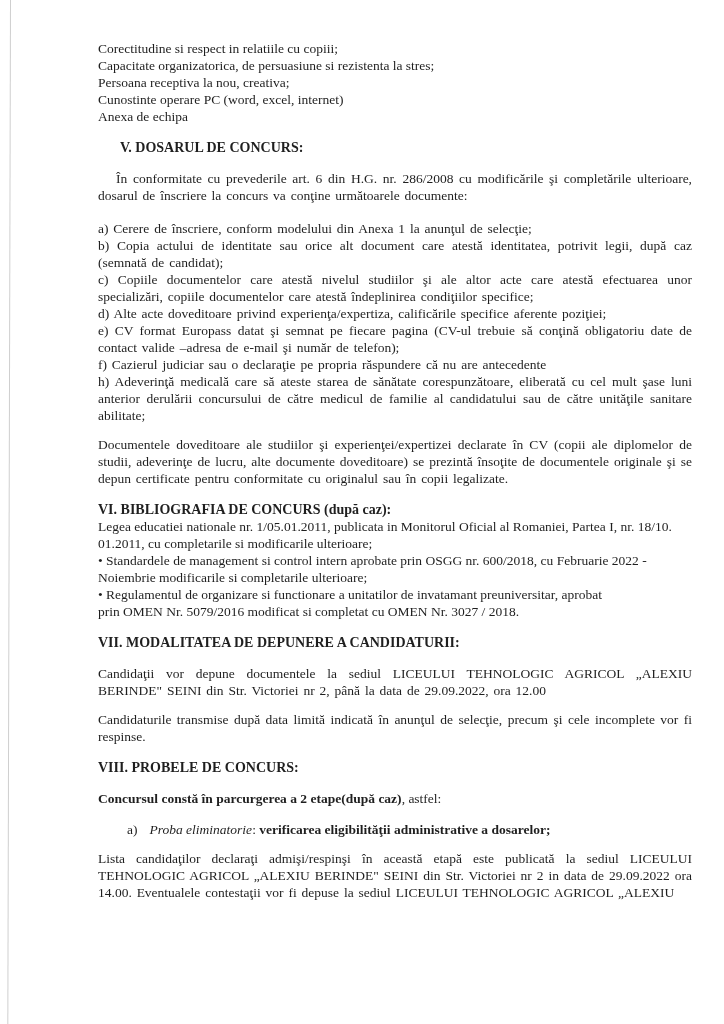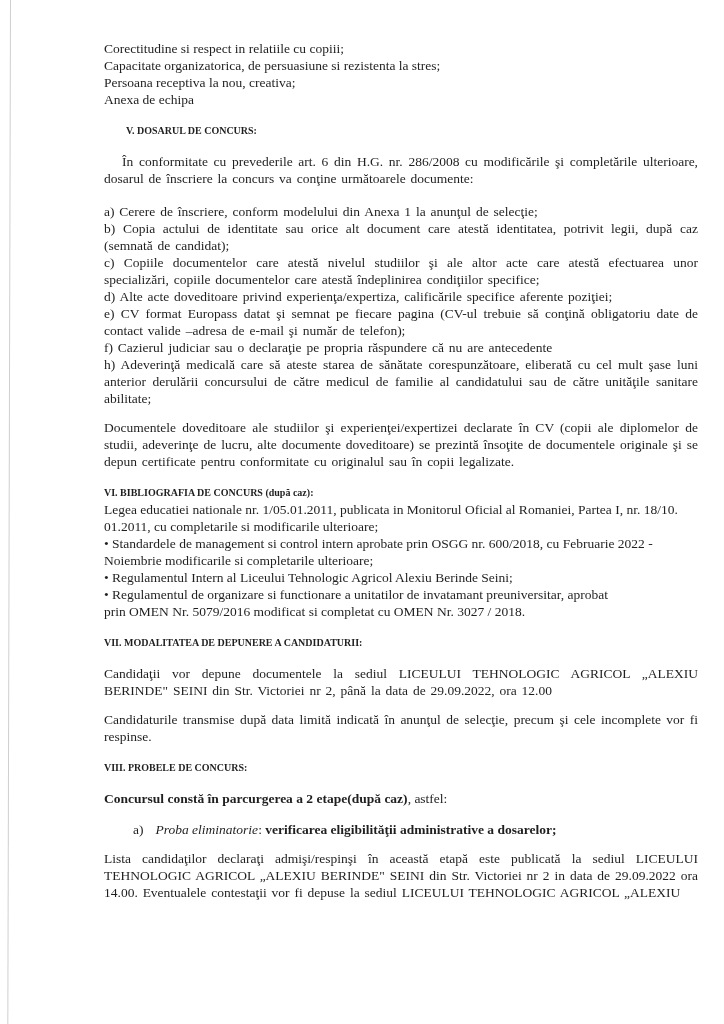--- a/index.html
+++ b/index.html
@@ -20,32 +20,32 @@
     left: 10px;
     top: 0;
     width: 1px;
     height: 100%;
     background: #cfcfcf;
     transform: rotate(0.15deg);
     transform-origin: top left;
   }
   .content {
     position: absolute;
-    left: 104px;
+    left: 98px;
     top: 40px;
     width: 594px;
     font-size: 13.5px;
     line-height: 17px;
   }
   .content p, .content div, .content h3 {
     margin: 0;
     padding: 0;
   }
   h3 {
-    font-size: 10px;
+    font-size: 14px;
     font-weight: bold;
   }
   .just {
     text-align: justify;
     word-spacing: 1.5px;
   }
   .indent-first {
     text-indent: 18px;
   }
   .gap   { margin-top: 14px !important; }
@@ -62,20 +62,21 @@
 <body>
 
 <div class="edge-line"></div>
 
 <div class="content">
 
   <div>
     <div>Corectitudine si respect in relatiile cu copiii;</div>
     <div>Capacitate organizatorica, de persuasiune si rezistenta la stres;</div>
     <div>Persoana receptiva la nou, creativa;</div>
+    <div>Cunostinte operare PC (word, excel, internet)</div>
     <div>Anexa de echipa</div>
   </div>
 
   <h3 class="gap head-v">V.  DOSARUL DE CONCURS:</h3>
 
   <p class="gap just indent-first">În conformitate cu prevederile art. 6 din H.G. nr. 286/2008 cu modificările şi completările ulterioare, dosarul de înscriere la concurs va conţine următoarele documente:</p>
 
   <div class="gap-md">
     <p class="just">a) Cerere de înscriere, conform modelului din Anexa 1 la anunţul de selecţie;</p>
     <p class="just">b) Copia actului de identitate sau orice alt document care atestă identitatea, potrivit legii, după caz (semnată de candidat);</p>
@@ -88,21 +89,20 @@
 
   <p class="gap-sm just">Documentele doveditoare ale studiilor şi experienţei/expertizei declarate în CV (copii ale diplomelor de studii, adeverinţe de lucru, alte documente doveditoare) se prezintă însoţite de documentele originale şi se depun certificate pentru conformitate cu originalul sau în copii legalizate.</p>
 
   <h3 class="gap">VI. BIBLIOGRAFIA DE CONCURS (după caz):</h3>
 
   <div class="bib-list">
     <div>Legea educatiei nationale nr. 1/05.01.2011, publicata in Monitorul Oficial al Romaniei, Partea I, nr. 18/10.
 01.2011, cu completarile si modificarile ulterioare;</div>
     <div>• Standardele de management si control intern aprobate prin OSGG nr. 600/2018, cu Februarie 2022 -
 Noiembrie modificarile si completarile ulterioare;</div>
-    <div> • Regulamentul Intern al Liceului Tehnologic Agricol Alexiu Berinde Seini;</div>
     <div>• Regulamentul de organizare si functionare a unitatilor de invatamant preuniversitar, aprobat
 prin OMEN Nr. 5079/2016 modificat si completat cu OMEN Nr. 3027 / 2018.</div>
   </div>
 
   <h3 class="gap">VII. MODALITATEA DE DEPUNERE A CANDIDATURII:</h3>
 
   <p class="gap just">Candidaţii vor depune documentele la sediul LICEULUI TEHNOLOGIC AGRICOL „ALEXIU BERINDE" SEINI din Str. Victoriei nr 2, până la data de 29.09.2022, ora 12.00</p>
 
   <p class="gap-sm just">Candidaturile transmise după data limită indicată în anunţul de selecţie, precum şi cele incomplete vor fi respinse.</p>
 

